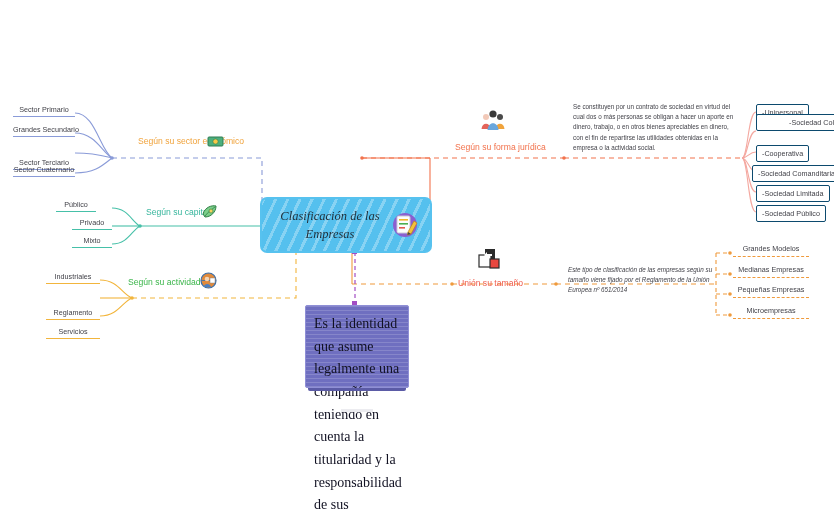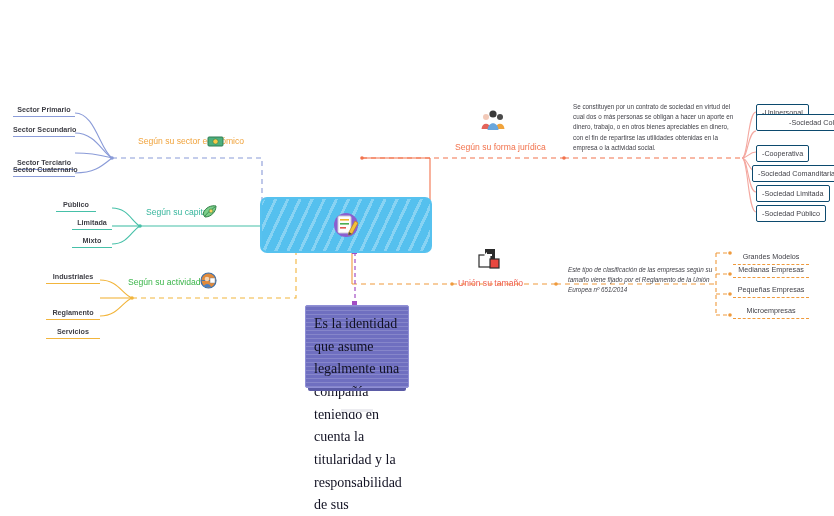--- a/index.html
+++ b/index.html
@@ -67,21 +67,20 @@
 
   
   .leaf {
     position: absolute;
     font-size: 7.2px;
     color: #3f3f46;
     white-space: nowrap;
     text-align: center;
     padding-bottom: 2px;
     border-bottom: 1.2px solid #8a9bd8;
-    font-weight: bold;
   }
   .leaf.teal  { border-bottom-color: #46c0a8; }
   .leaf.amber { border-bottom-color: #f2b53c; }
 
   
   .jbox {
     position: absolute;
     font-size: 7.2px;
     color: #3f3f46;
     white-space: nowrap;
@@ -211,44 +210,45 @@
     <circle cx="730" cy="274" r="1.8" fill="#ef9a3c"></circle>
     <circle cx="730" cy="294" r="1.8" fill="#ef9a3c"></circle>
     <circle cx="730" cy="315" r="1.8" fill="#ef9a3c"></circle>
 
     <path d="M355,252 L355,304" fill="none" stroke="#a24ec4" stroke-width="1.2" stroke-dasharray="4 3"></path>
     <rect x="352" y="249" width="5" height="5" fill="#a24ec4"></rect>
     <rect x="352" y="301" width="5" height="5" fill="#a24ec4"></rect>
   </svg>
 
   <div class="central">
+    <div class="central-label">Clasificación de las Empresas</div>
     <svg class="central-icon" viewBox="0 0 26 26">
       <circle cx="13" cy="13" r="12" fill="#8a5fd0"></circle>
       <rect x="5" y="4" width="13" height="17" rx="1.5" fill="#fdfdfd" stroke="#c9c9d6"></rect>
       <rect x="7" y="7" width="9" height="1.6" fill="#f0b429"></rect>
       <rect x="7" y="11" width="9" height="1.6" fill="#4caf50"></rect>
       <rect x="7" y="15" width="6" height="1.6" fill="#e05a4e"></rect>
       <path d="M16 20 L22 9 L25 11 L19 22 L15.5 23 Z" fill="#f3c13a" stroke="#b8871c" stroke-width=".7"></path>
       <path d="M15.5 23 L19 22 L16 20 Z" fill="#4a4a4a"></path>
     </svg>
   </div>
 
   <div class="leaf" style="left:13px; top:105px; width:62px;">Sector Primario</div>
-  <div class="leaf" style="left:13px; top:125px; width:62px;">Sector Secundario</div>
+  <div class="leaf" style="left:13px; top:125px; width:62px;">Grandes Secundario</div>
   <div class="leaf" style="left:13px; top:145px; width:62px;margin-top:13px;">Sector Terciario</div>
   <div class="leaf" style="left:13px; top:165px; width:62px;">Sector Cuaternario</div>
 
   <div class="branch-title t-sector">Según su sector económico</div>
   <svg class="branch-icon" style="left:207px; top:133px;" viewBox="0 0 17 17">
     <rect x="1" y="4" width="15" height="9" rx="1" fill="#4caf7d" stroke="#2e7d52"></rect>
     <circle cx="8.5" cy="8.5" r="2.6" fill="#f7c948" stroke="#2e7d52" stroke-width=".6"></circle>
   </svg>
 
   <div class="leaf teal" style="left:56px; top:200px; width:40px;">Público</div>
-  <div class="leaf teal" style="left:72px; top:218px; width:40px;">Limitada</div>
+  <div class="leaf teal" style="left:72px; top:218px; width:40px;">Privado</div>
   <div class="leaf teal" style="left:72px; top:236px; width:40px;">Mixto</div>
 
   <div class="branch-title t-capital">Según su capital</div>
   <svg class="branch-icon" style="left:201px; top:203px;" viewBox="0 0 17 17">
     <path d="M2 11 C4 4 11 2 15 3 C15 9 10 14 4 14 Z" fill="#7ccf8a" stroke="#2f7d45"></path>
     <path d="M4 13 C7 9 11 6 14 4" fill="none" stroke="#2f7d45" stroke-width=".8"></path>
     <circle cx="10" cy="8" r="2" fill="#f4d35e" stroke="#2f7d45" stroke-width=".6"></circle>
   </svg>
 
   <div class="leaf amber" style="left:46px; top:272px; width:54px;">Industriales</div>
@@ -287,21 +287,21 @@
   <svg class="branch-icon" style="left:478px; top:248px; width:24px; height:24px;" viewBox="0 0 24 24">
     <rect x="7" y="1" width="10" height="10" fill="#2b2b2b"></rect>
     <rect x="1" y="7" width="12" height="12" fill="#fdfdfd" stroke="#2b2b2b" stroke-width="1.2"></rect>
     <rect x="12" y="11" width="9" height="9" fill="#e8473f" stroke="#2b2b2b" stroke-width="1.2"></rect>
     <path d="M14 6 L9 6 L9 4 L6 7 L9 10 L9 8 L14 8 Z" fill="#fdfdfd"></path>
   </svg>
   <div class="branch-title t-tamano">Unión su tamaño</div>
 
   <div class="para italic" style="left:568px; top:265px; width:150px;">Este tipo de clasificación de las empresas según su tamaño viene fijado por el Reglamento de la Unión Europea nº 651/2014</div>
 
-  <div class="sbox" style="left:733px; top:244px; width:76px;margin-top:8px;">Grandes Modelos</div>
+  <div class="sbox" style="left:733px; top:244px; width:76px;">Grandes Modelos</div>
   <div class="sbox" style="left:733px; top:265px; width:76px;">Medianas Empresas</div>
   <div class="sbox" style="left:733px; top:285px; width:76px;">Pequeñas Empresas</div>
   <div class="sbox" style="left:733px; top:306px; width:76px;">Microempresas</div>
 
   <div class="note">
     <div class="note-text">Es la identidad que asume legalmente una compañía teniendo en cuenta la titularidad y la responsabilidad de sus propietarios.</div>
   </div>
   <div class="note-shadow"></div>
   <div class="footer-bar"></div>
 

